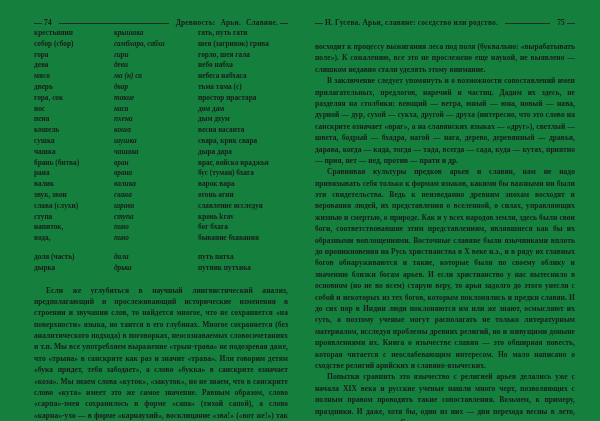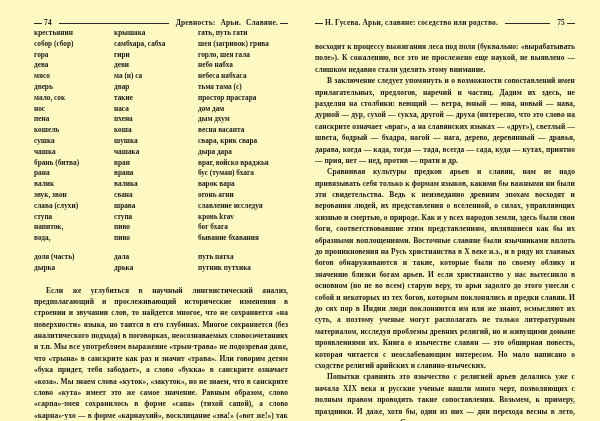--- a/index.html
+++ b/index.html
@@ -11,21 +11,21 @@
     width: 600px;
     height: 421px;
     overflow: hidden;
     font-family: "Liberation Serif", "DejaVu Serif", serif;
     color: #1a1a1a;
   }
   .page {
     position: relative;
     width: 600px;
     height: 421px;
-    background: #fef9c3;
+    background: #15803d;
   }
   
   .leaf {
     position: absolute;
     top: 0;
     height: 421px;
     box-sizing: border-box;
   }
   .leaf-left  { left: 0;   width: 300px; padding: 16px 12px 0 34px; }
   .leaf-right { left: 297px; width: 300px; padding: 16px 22px 0 18px; }
@@ -69,21 +69,21 @@
     font-size: 7.3px;
     font-weight: bold;
     line-height: 1.48;
   }
   .wordtable td {
     padding: 0 2px 0 0;
     vertical-align: top;
     white-space: nowrap;
   }
   .wordtable td.c1 { width: 78px; }
-  .wordtable td.c2 { width: 82px; }
+  .wordtable td.c2 { width: 82px; font-style: italic; }
   .wordtable td.c3 { width: auto; }
   .wordtable tr.gap td { height: 8px; }
 
   
   .bodytext {
     font-size: 7.5px;
     font-weight: bold;
     line-height: 1.52;
     text-align: justify;
     text-justify: inter-word;
@@ -140,21 +140,21 @@
             <td class="c1">мясо</td>
             <td class="c2">ма (н) са</td>
             <td class="c3">небеса  набхаса</td>
           </tr>
         <tr>
             <td class="c1">дверь</td>
             <td class="c2">двар</td>
             <td class="c3">тьма  тама (с)</td>
           </tr>
         <tr>
-            <td class="c1">мало, сок</td>
+            <td class="c1">гора, сок</td>
             <td class="c2">такие</td>
             <td class="c3">простор  прастара</td>
           </tr>
         <tr>
             <td class="c1">нос</td>
             <td class="c2">наса</td>
             <td class="c3">дом       дам</td>
           </tr>
         <tr>
             <td class="c1">пена</td>

